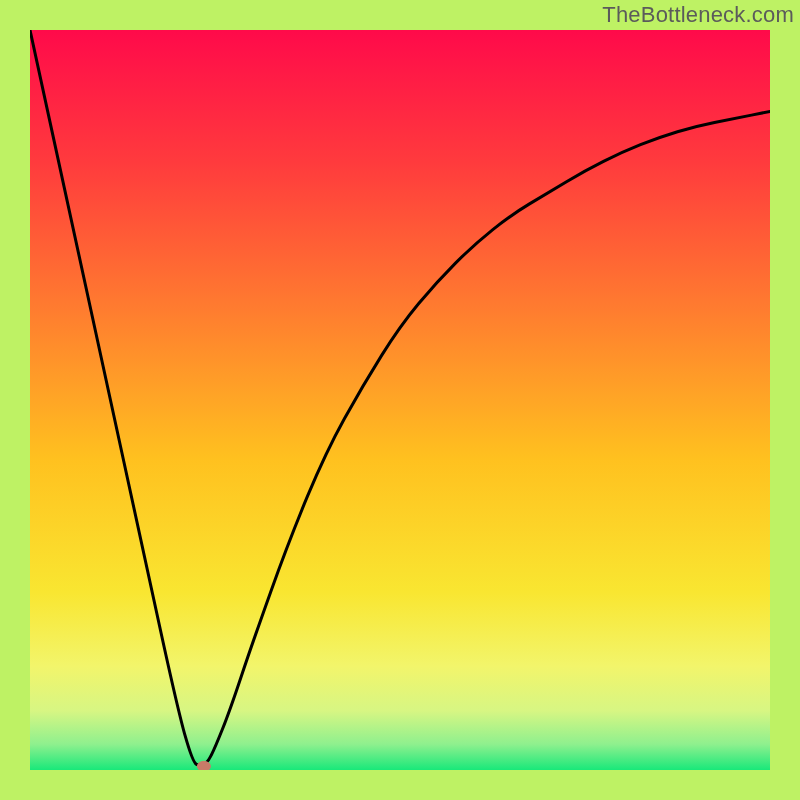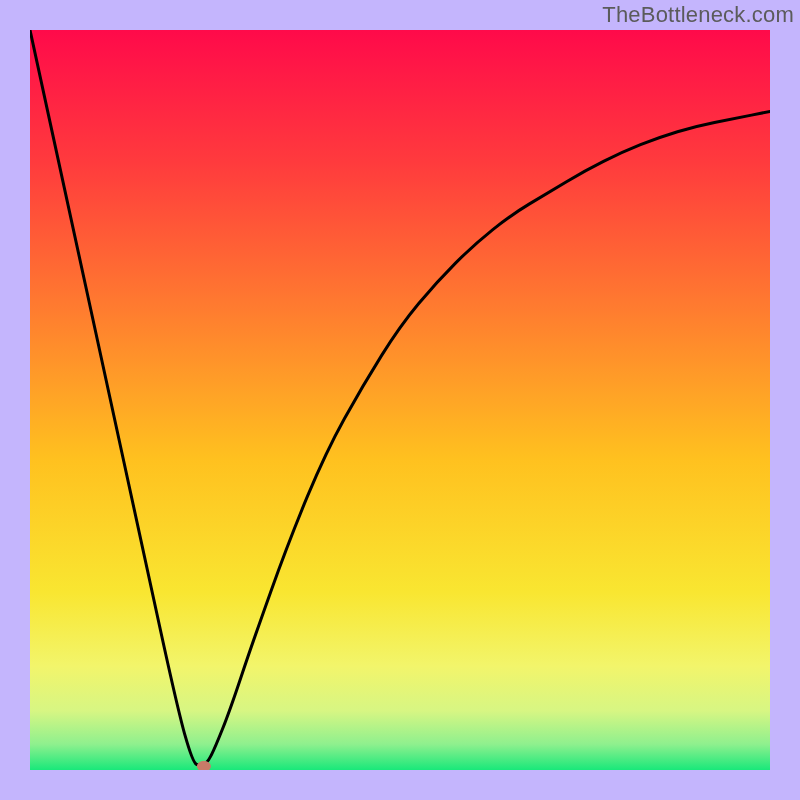--- a/index.html
+++ b/index.html
@@ -8,21 +8,21 @@
     width: 800px;
     height: 800px;
     background: #000;
     font-family: Arial, Helvetica, sans-serif;
     overflow: hidden;
   }
   .frame {
     position: relative;
     width: 800px;
     height: 800px;
-    background: #c4b5fd;
+    background: #bef264;
   }
   .watermark {
     position: absolute;
     top: 2px;
     right: 6px;
     color: #5b5b5b;
     font-size: 22px;
     font-weight: 500;
     letter-spacing: 0.2px;
     user-select: none;

